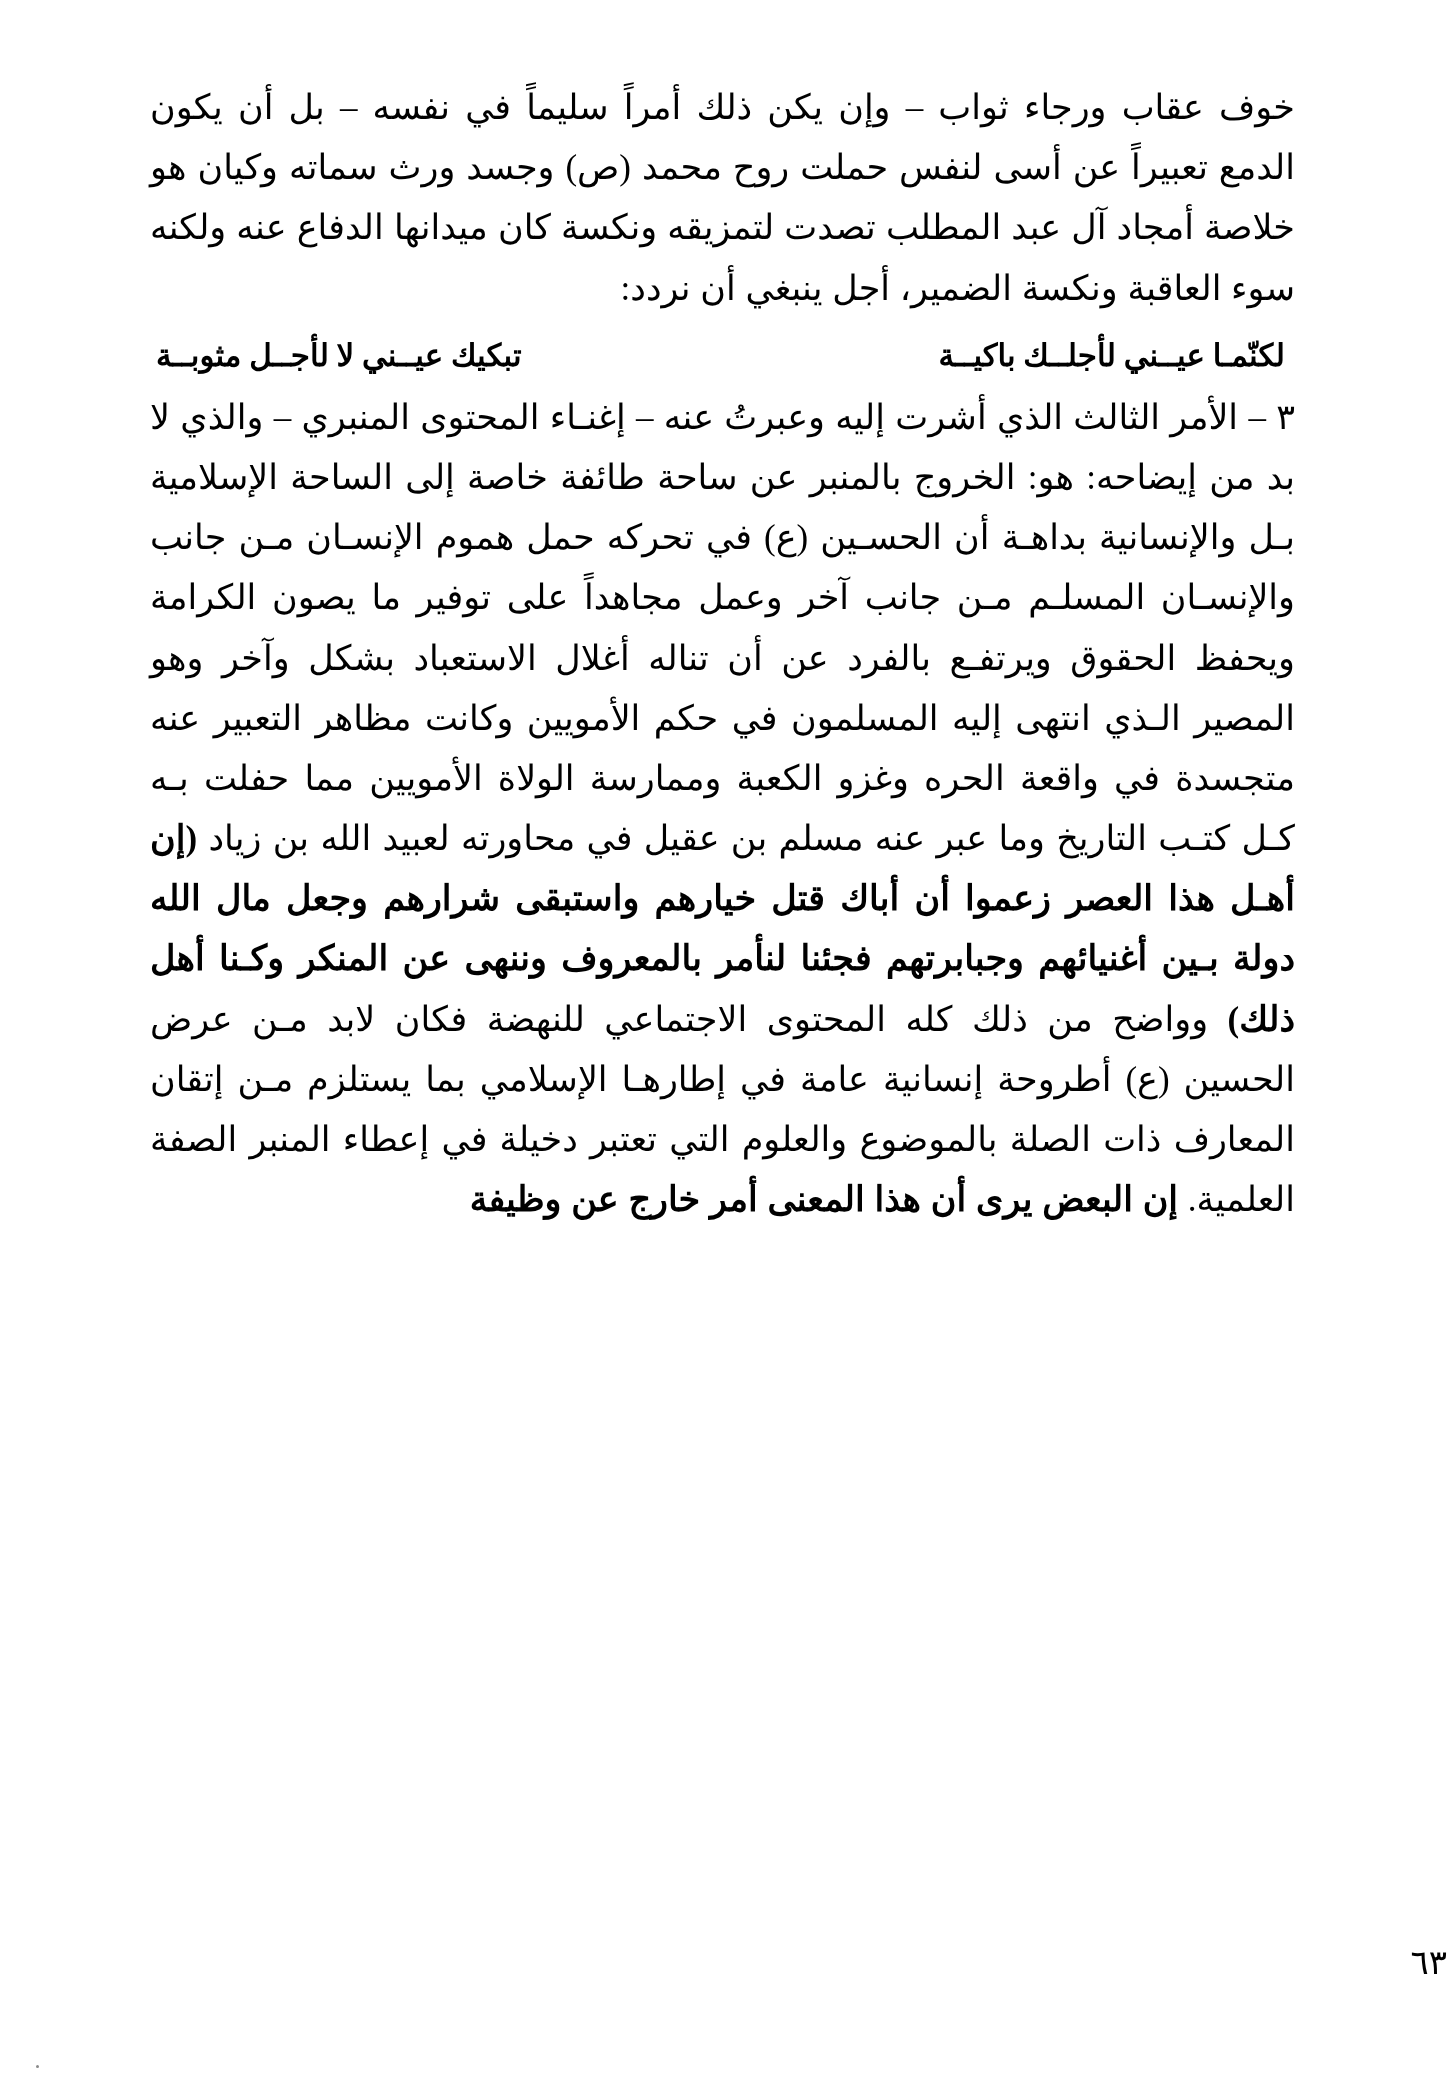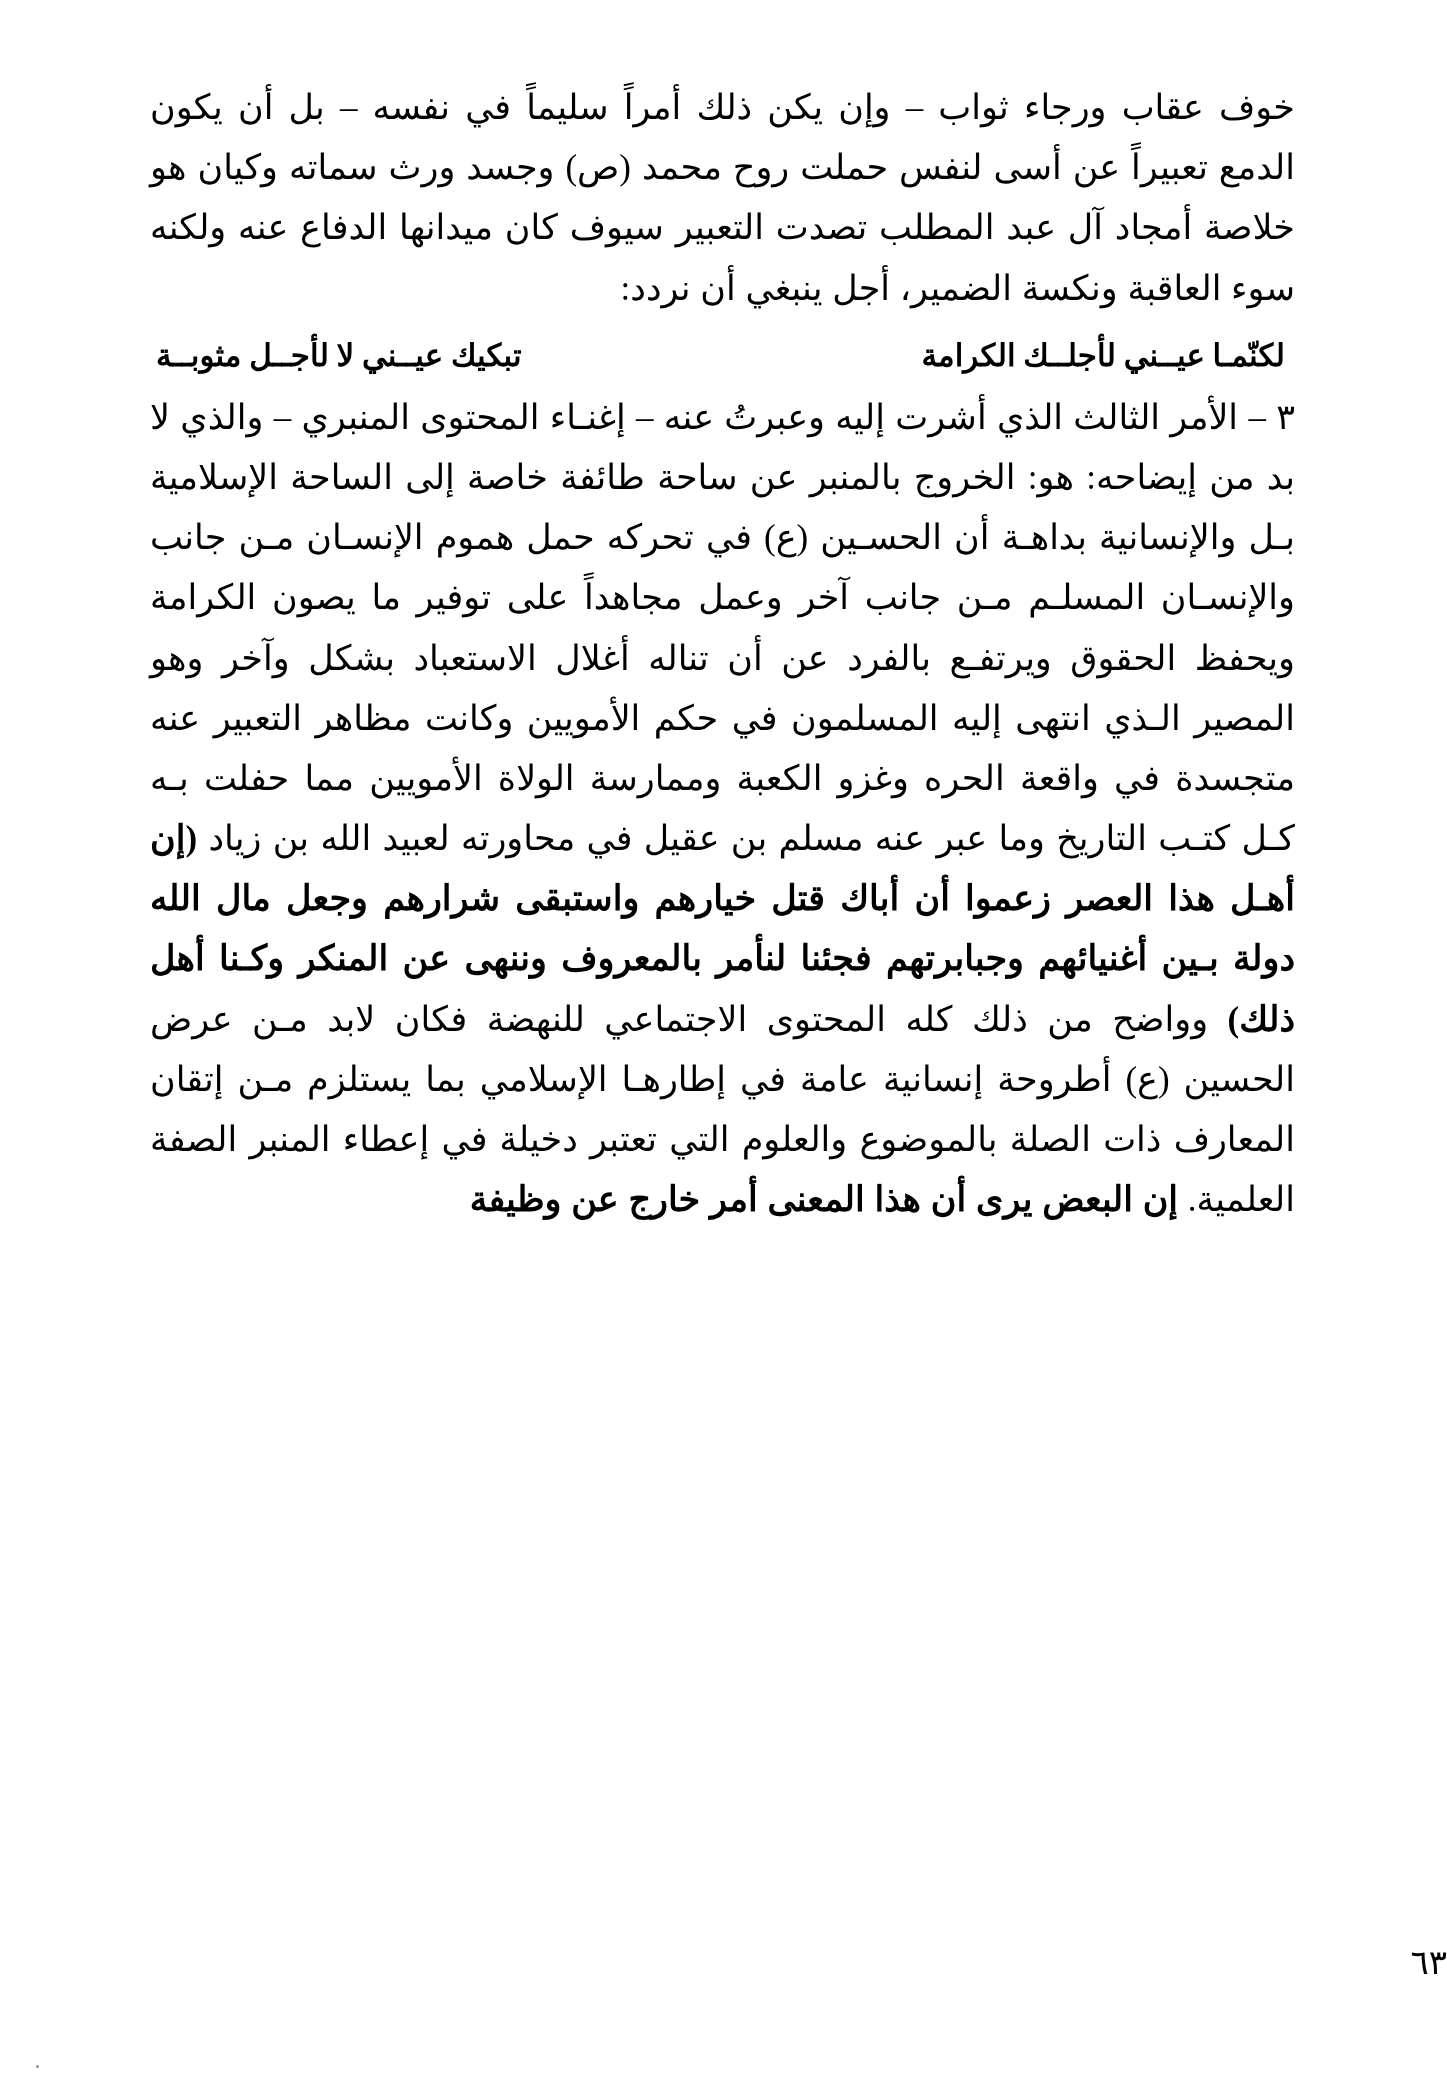--- a/index.html
+++ b/index.html
@@ -92,27 +92,27 @@
     background: transparent;
   }
 </style>
 </head>
 <body>
 
 <div class="page">
 
   <div class="content">
 
-    <p class="para">خوف عقاب ورجاء ثواب – وإن يكن ذلك أمراً سليماً في نفسه – بل أن يكون الدمع تعبيراً عن أسى لنفس حملت روح محمد (ص) وجسد ورث سماته وكيان هو خلاصة أمجاد آل عبد المطلب تصدت التعبير سيوف كان ميدانها الدفاع عنه ولكنه سوء العاقبة ونكسة الضمير، أجل ينبغي أن نردد:</p>
+    <p class="para">خوف عقاب ورجاء ثواب – وإن يكن ذلك أمراً سليماً في نفسه – بل أن يكون الدمع تعبيراً عن أسى لنفس حملت روح محمد (ص) وجسد ورث سماته وكيان هو خلاصة أمجاد آل عبد المطلب تصدت لتمزيقه ونكسة كان ميدانها الدفاع عنه ولكنه سوء العاقبة ونكسة الضمير، أجل ينبغي أن نردد:</p>
 
     <div class="gap-sm"></div>
 
     <div class="verse-row">
       <span class="hemistich first">تبكيك عيــني لا لأجــل مثوبــة</span>
-      <span class="hemistich second">لكنّمـا عيــني لأجلــك الكرامة</span>
+      <span class="hemistich second">لكنّمـا عيــني لأجلــك باكيــة</span>
     </div>
 
     <p class="para"><span>٣ – الأمر الثالث الذي أشرت إليه وعبرتُ عنه – إغنـاء المحتوى المنبري – والذي لا بد من إيضاحه: هو: الخروج بالمنبر عن ساحة طائفة خاصة إلى الساحة الإسلامية بـل والإنسانية بداهـة أن الحسـين (ع) في تحركه حمل هموم الإنسـان مـن جانب والإنسـان المسلـم مـن جانب آخر وعمل مجاهداً على توفير ما يصون الكرامة ويحفظ الحقوق ويرتفـع بالفرد عن أن تناله أغلال الاستعباد بشكل وآخر وهو المصير الـذي انتهى إليه المسلمون في حكم الأمويين وكانت مظاهر التعبير عنه متجسدة في واقعة الحره وغزو الكعبة وممارسة الولاة الأمويين مما حفلت بـه كـل كتـب التاريخ وما عبر عنه مسلم بن عقيل في محاورته لعبيد الله بن زياد </span><span class="bold-inline">(إن أهـل هذا العصر زعموا أن أباك قتل خيارهم واستبقى شرارهم وجعل مال الله دولة بـين أغنيائهم وجبابرتهم فجئنا لنأمر بالمعروف وننهى عن المنكر وكـنا أهل ذلك)</span><span> وواضح من ذلك كله المحتوى الاجتماعي للنهضة فكان لابد مـن عرض الحسين (ع) أطروحة إنسانية عامة في إطارهـا الإسلامي بما يستلزم مـن إتقان المعارف ذات الصلة بالموضوع والعلوم التي تعتبر دخيلة في إعطاء المنبر الصفة العلمية. </span><span class="bold-inline">إن البعض يرى أن هذا المعنى أمر خارج عن وظيفة</span></p>
 
   </div>
 
   <div class="page-number">٦٣</div>
   <div class="edge-mark"></div>
   <div class="edge-line"></div>
 </div>

